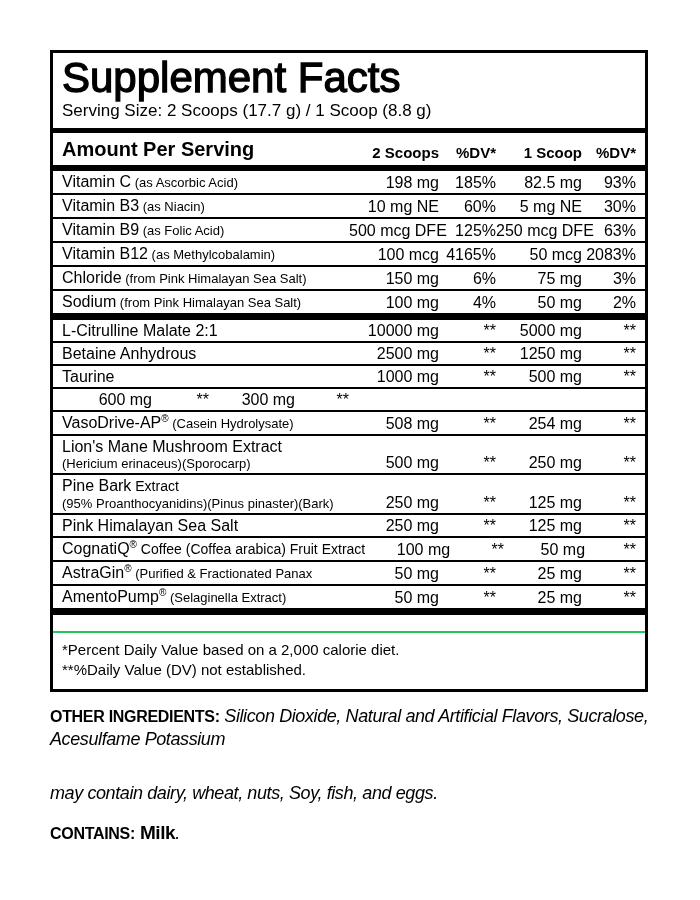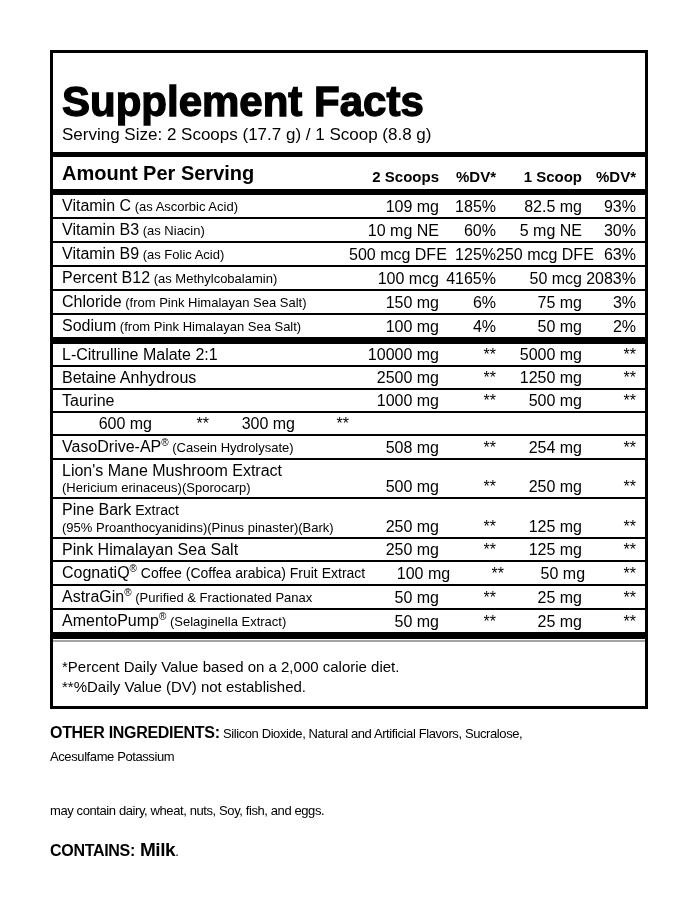--- a/index.html
+++ b/index.html
@@ -6,22 +6,22 @@
   body{
     width:700px;height:900px;background:#ffffff;color:#000;
     font-family:"Liberation Sans", sans-serif;overflow:hidden;
   }
   .label-box{
     box-sizing:border-box;margin:50px 0 0 50px;width:598px;
     border:3px solid #000;background:#fff;
   }
   .hdr{padding:3px 9px 7px;}
   .title{
-    font-size:42px;font-weight:bold;line-height:44px;letter-spacing:0px;
-    -webkit-text-stroke:1.3px #000;white-space:nowrap;margin-top:24px;
+    font-size:42px;font-weight:normal;line-height:44px;letter-spacing:0px;
+    -webkit-text-stroke:1.3px #000;white-space:nowrap;
   }
   .sub{font-size:17px;line-height:21px;white-space:nowrap;}
   .bar{background:#000;}
   .bar5{height:5px;}
   .bar6{height:6px;}
   .bar7{height:7px;}
   .colhead{
     display:flex;align-items:flex-end;font-weight:bold;padding:5px 9px 4px;
   }
   .ch-name{flex:1;font-size:20px;white-space:nowrap;}
@@ -33,25 +33,25 @@
   .line + .line{line-height:15px;}
   .main{font-size:16px;}
   .mid{font-size:14px;text-align:right;}
   .small{font-size:13px;}
   .sup{font-size:10px;vertical-align:super;line-height:0;}
   .cell{font-size:16px;line-height:17px;text-align:right;white-space:nowrap;}
   .c1{width:90px;}
   .c2{width:57px;}
   .c3{width:86px;}
   .c4{width:54px;}
-  .footwrap{border-top:2px solid #a3a3a3;margin-top:1px;padding:15px 9px 9px;}
+  .footwrap{border-top:2px solid #22c55e;margin-top:16px;padding:7px 9px 9px;}
   .foot-line{font-size:15px;line-height:20px;white-space:nowrap;}
   .fineprint{margin:13px 0 0 50px;width:625px;letter-spacing:-0.4px;}
   .fineprint p{margin:0;}
-  .fp-text{font-size:13px;line-height:23px;}
+  .fp-text{font-size:18px;line-height:23px;font-style:italic;}
   .fp-label{font-size:16px;font-weight:bold;letter-spacing:-0.3px;}
   .nw{white-space:nowrap;display:inline;}
   .p-facility{margin-top:13px !important;}
   .p-contains{margin-top:17px !important;}
   .contains-value{font-size:19px;font-weight:bold;}
 </style>
 </head>
 <body>
 
 <div class="label-box">
@@ -70,21 +70,21 @@
     <div class="ch c4">%DV*</div>
   </div>
 
   <div class="bar bar6"></div>
 
   <div class="section" id="section-0">
       <div class="row">
         <div class="name">
           <div class="line"><span class="main">Vitamin C</span><span class="small"> (as Ascorbic Acid)</span></div>
         </div>
-        <div class="cell c1">109 mg</div>
+        <div class="cell c1">198 mg</div>
         <div class="cell c2">185%</div>
         <div class="cell c3">82.5 mg</div>
         <div class="cell c4">93%</div>
       </div>
       <div class="row">
         <div class="name">
           <div class="line"><span class="main">Vitamin B3</span><span class="small"> (as Niacin)</span></div>
         </div>
         <div class="cell c1">10 mg NE</div>
         <div class="cell c2">60%</div>
@@ -95,21 +95,21 @@
         <div class="name">
           <div class="line"><span class="main">Vitamin B9</span><span class="small"> (as Folic Acid)</span></div>
         </div>
         <div class="cell c1">500 mcg DFE</div>
         <div class="cell c2">125%</div>
         <div class="cell c3">250 mcg DFE</div>
         <div class="cell c4">63%</div>
       </div>
       <div class="row">
         <div class="name">
-          <div class="line"><span class="main">Percent B12</span><span class="small"> (as Methylcobalamin)</span></div>
+          <div class="line"><span class="main">Vitamin B12</span><span class="small"> (as Methylcobalamin)</span></div>
         </div>
         <div class="cell c1">100 mcg</div>
         <div class="cell c2">4165%</div>
         <div class="cell c3">50 mcg</div>
         <div class="cell c4">2083%</div>
       </div>
       <div class="row">
         <div class="name">
           <div class="line"><span class="main">Chloride</span><span class="small"> (from Pink Himalayan Sea Salt)</span></div>
         </div>

